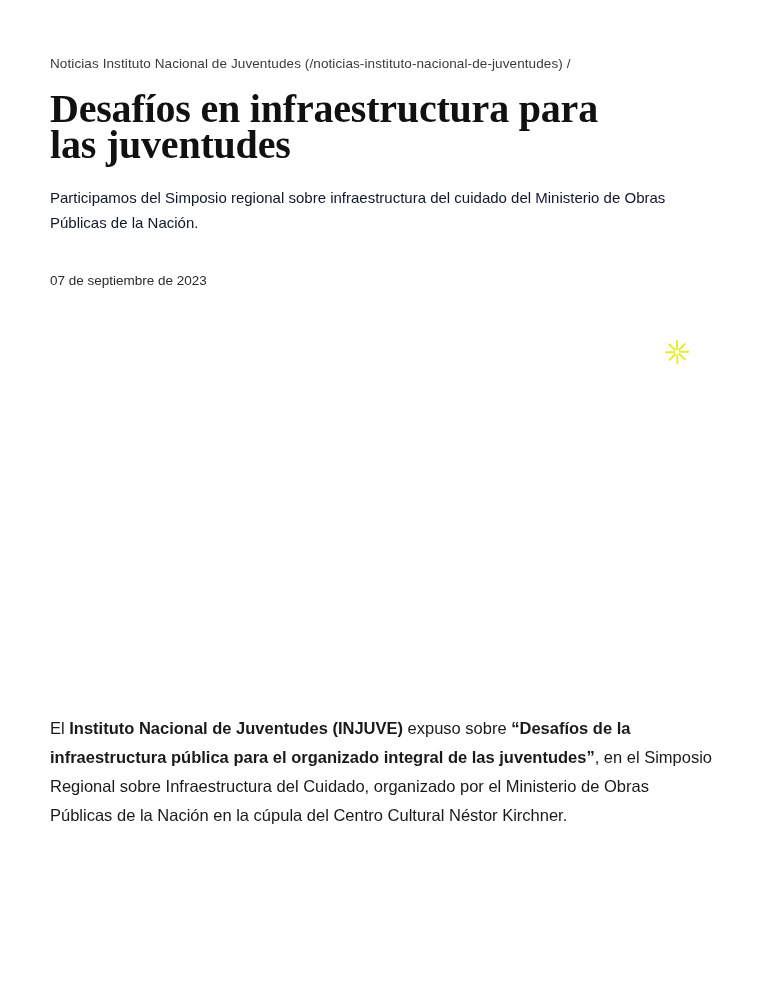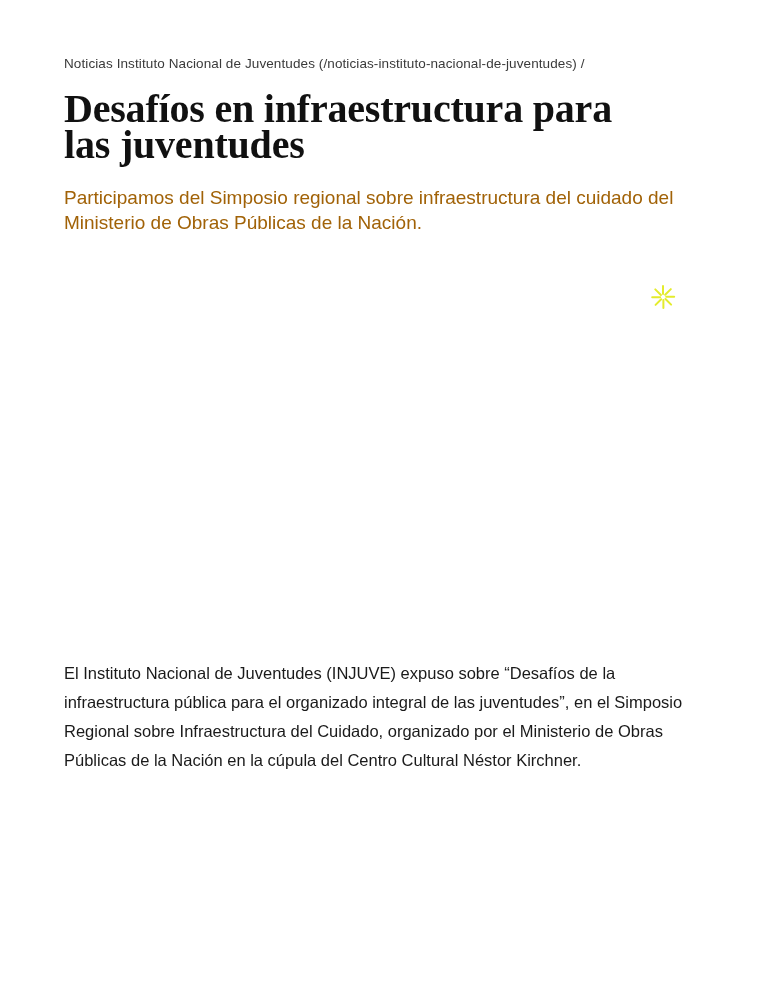--- a/index.html
+++ b/index.html
@@ -12,21 +12,21 @@
     height: 1000px;
     font-family: "Liberation Sans", sans-serif;
     color: #1a1a1a;
     -webkit-font-smoothing: antialiased;
   }
   .page {
     width: 763px;
     height: 1000px;
     position: relative;
     box-sizing: border-box;
-    padding: 0 64px;
+    padding: 0 50px;
   }
   .breadcrumb {
     font-size: 13.5px;
     line-height: 18px;
     color: #3a3a3a;
     padding-top: 55px;
     letter-spacing: 0.1px;
   }
   .breadcrumb .crumb-link {
     color: #3a3a3a;
@@ -39,23 +39,23 @@
     font-family: "Liberation Serif", "DejaVu Serif", serif;
     font-size: 40px;
     line-height: 36px;
     font-weight: 700;
     letter-spacing: -0.2px;
     margin: 18px 0 0 0;
     color: #111111;
     max-width: 600px;
   }
   .article-summary {
-    font-size: 19px;
+    font-size: 15px;
     line-height: 25px;
-    color: #a16207;
+    color: #0f172a;
     margin-top: 22px;
     max-width: 690px;
     font-weight: 400;
   }
   .article-date {
     font-size: 13.5px;
     line-height: 18px;
     color: #2b2b2b;
     margin-top: 37px;
   }
@@ -84,37 +84,38 @@
     transform-origin: 50% 50%;
   }
   .article-body {
     font-size: 16.5px;
     line-height: 29px;
     color: #1a1a1a;
     max-width: 680px;
     margin-top: 4px;
   }
   .article-body b {
-    font-weight: 400;
+    font-weight: 700;
   }
 </style>
 </head>
 <body>
 
 <div class="page">
 
   <div class="breadcrumb">
     <a class="crumb-link" href="#">Noticias Instituto Nacional de Juventudes (/noticias-instituto-nacional-de-juventudes)</a>
     <span class="crumb-sep">/</span>
   </div>
 
   <h1 class="article-title">Desafíos en infraestructura para las juventudes</h1>
 
   <p class="article-summary">Participamos del Simposio regional sobre infraestructura del cuidado del Ministerio de Obras Públicas de la Nación.</p>
 
+  <div class="article-date">07 de septiembre de 2023</div>
 
   <div class="media-area">
     <div class="spinner">
       <span style="transform:rotate(0deg) translateY(-7px)"></span>
       <span style="transform:rotate(45deg) translateY(-7px)"></span>
       <span style="transform:rotate(90deg) translateY(-7px)"></span>
       <span style="transform:rotate(135deg) translateY(-7px)"></span>
       <span style="transform:rotate(180deg) translateY(-7px)"></span>
       <span style="transform:rotate(225deg) translateY(-7px)"></span>
       <span style="transform:rotate(270deg) translateY(-7px)"></span>

